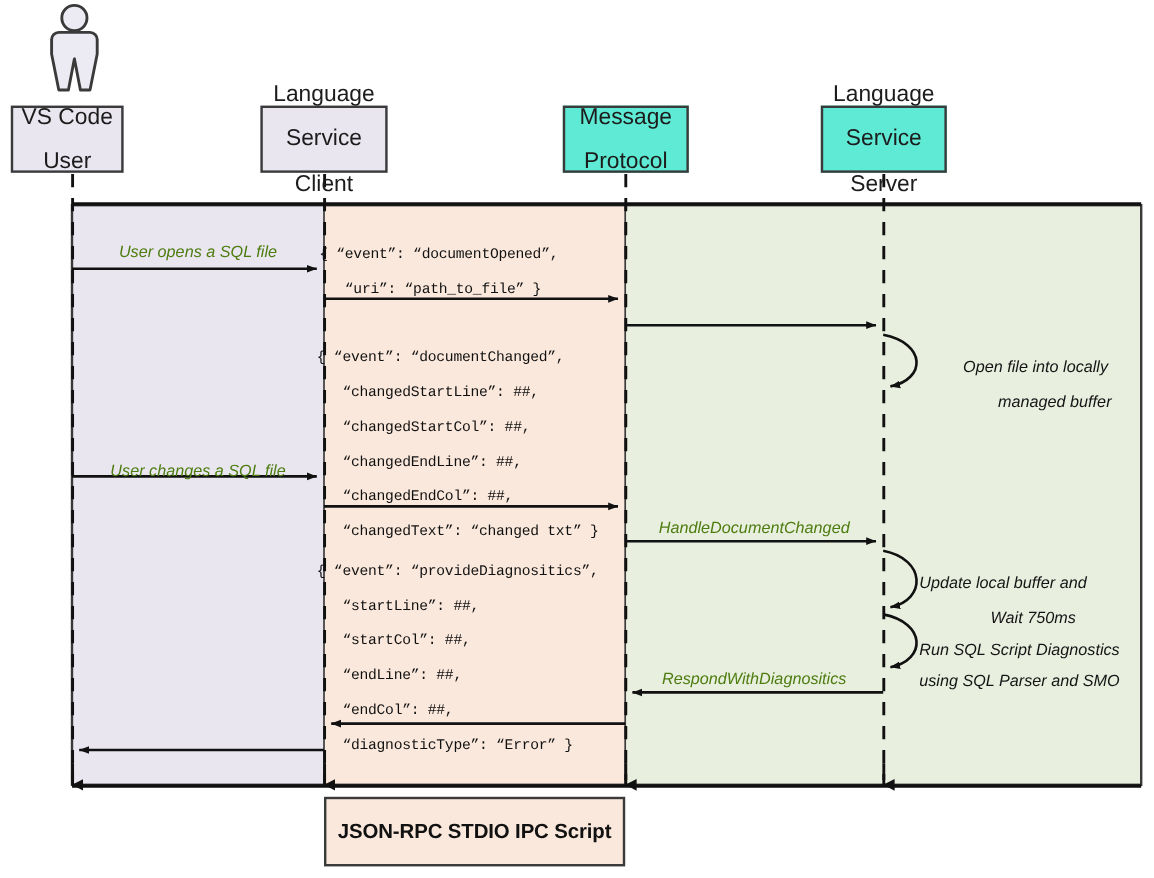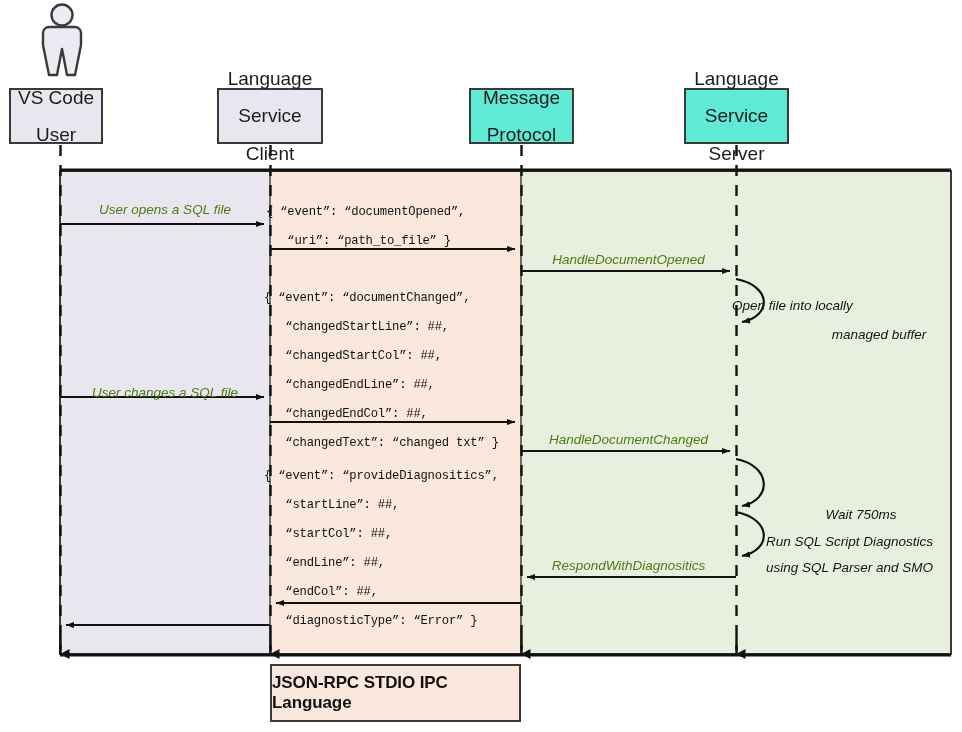--- a/index.html
+++ b/index.html
@@ -199,21 +199,20 @@
   <div class="participant-box fill-green" style="left:684px; top:88px; width:105px; height:56px;">
     <span>Language</span>
     <span>Service Server</span>
   </div>
 
   <div class="msg-label" style="left:60px; top:200px; width:210px;">User opens a SQL file</div>
 
   <div class="msg-label" style="left:60px; top:383px; width:210px;">User changes a SQL file</div>
 
 
-  <div class="msg-label" style="left:521px; top:250px; width:215px;">HandleDocumentOpened</div>
 
   <div class="msg-label" style="left:521px; top:430px; width:215px;">HandleDocumentChanged</div>
 
   <div class="msg-label" style="left:521px; top:556px; width:215px;">RespondWithDiagnositics</div>
 
   <div class="json-block" style="left:266px; top:198px;">{ “event”: “documentOpened”,
    “uri”: “path_to_file” }</div>
 
   <div class="json-block" style="left:264px; top:284px;">{ “event”: “documentChanged”,
    “changedStartLine”: ##,
@@ -222,25 +221,26 @@
    “changedEndCol”: ##,
    “changedText”: “changed txt” }</div>
 
   <div class="json-block" style="left:264px; top:462px;">{ “event”: “provideDiagnositics”,
    “startLine”: ##,
    “startCol”: ##,
    “endLine”: ##,
    “endCol”: ##,
    “diagnosticType”: “Error” }</div>
 
-  <div class="note-label" style="left:732px; top:291px; width:190px; text-align:left;font-style:italic;">Open file into locally</div>
+  <div class="note-label" style="left:768px; top:291px; width:190px; text-align:center;font-style:italic;">Open file into locally</div>
   <div class="note-label" style="left:784px; top:320px; width:190px; text-align:center;">managed buffer</div>
 
+  <div class="note-label" style="left:766px; top:471px; width:190px; text-align:left;">Update local buffer and</div>
   <div class="note-label" style="left:766px; top:500px; width:190px; text-align:center;">Wait 750ms</div>
 
   <div class="note-label" style="left:766px; top:527px; width:190px; text-align:left;">Run SQL Script Diagnostics</div>
   <div class="note-label" style="left:766px; top:553px; width:190px; text-align:left;">using SQL Parser and SMO</div>
 
   <div class="footer-cell fill-orange" style="left:270px; top:664px; width:251px; height:58px;">
-    <span>JSON-RPC STDIO IPC Language</span>
+    <span>JSON-RPC STDIO IPC Script</span>
   </div>
 
 </div>
 
 </body></html>

